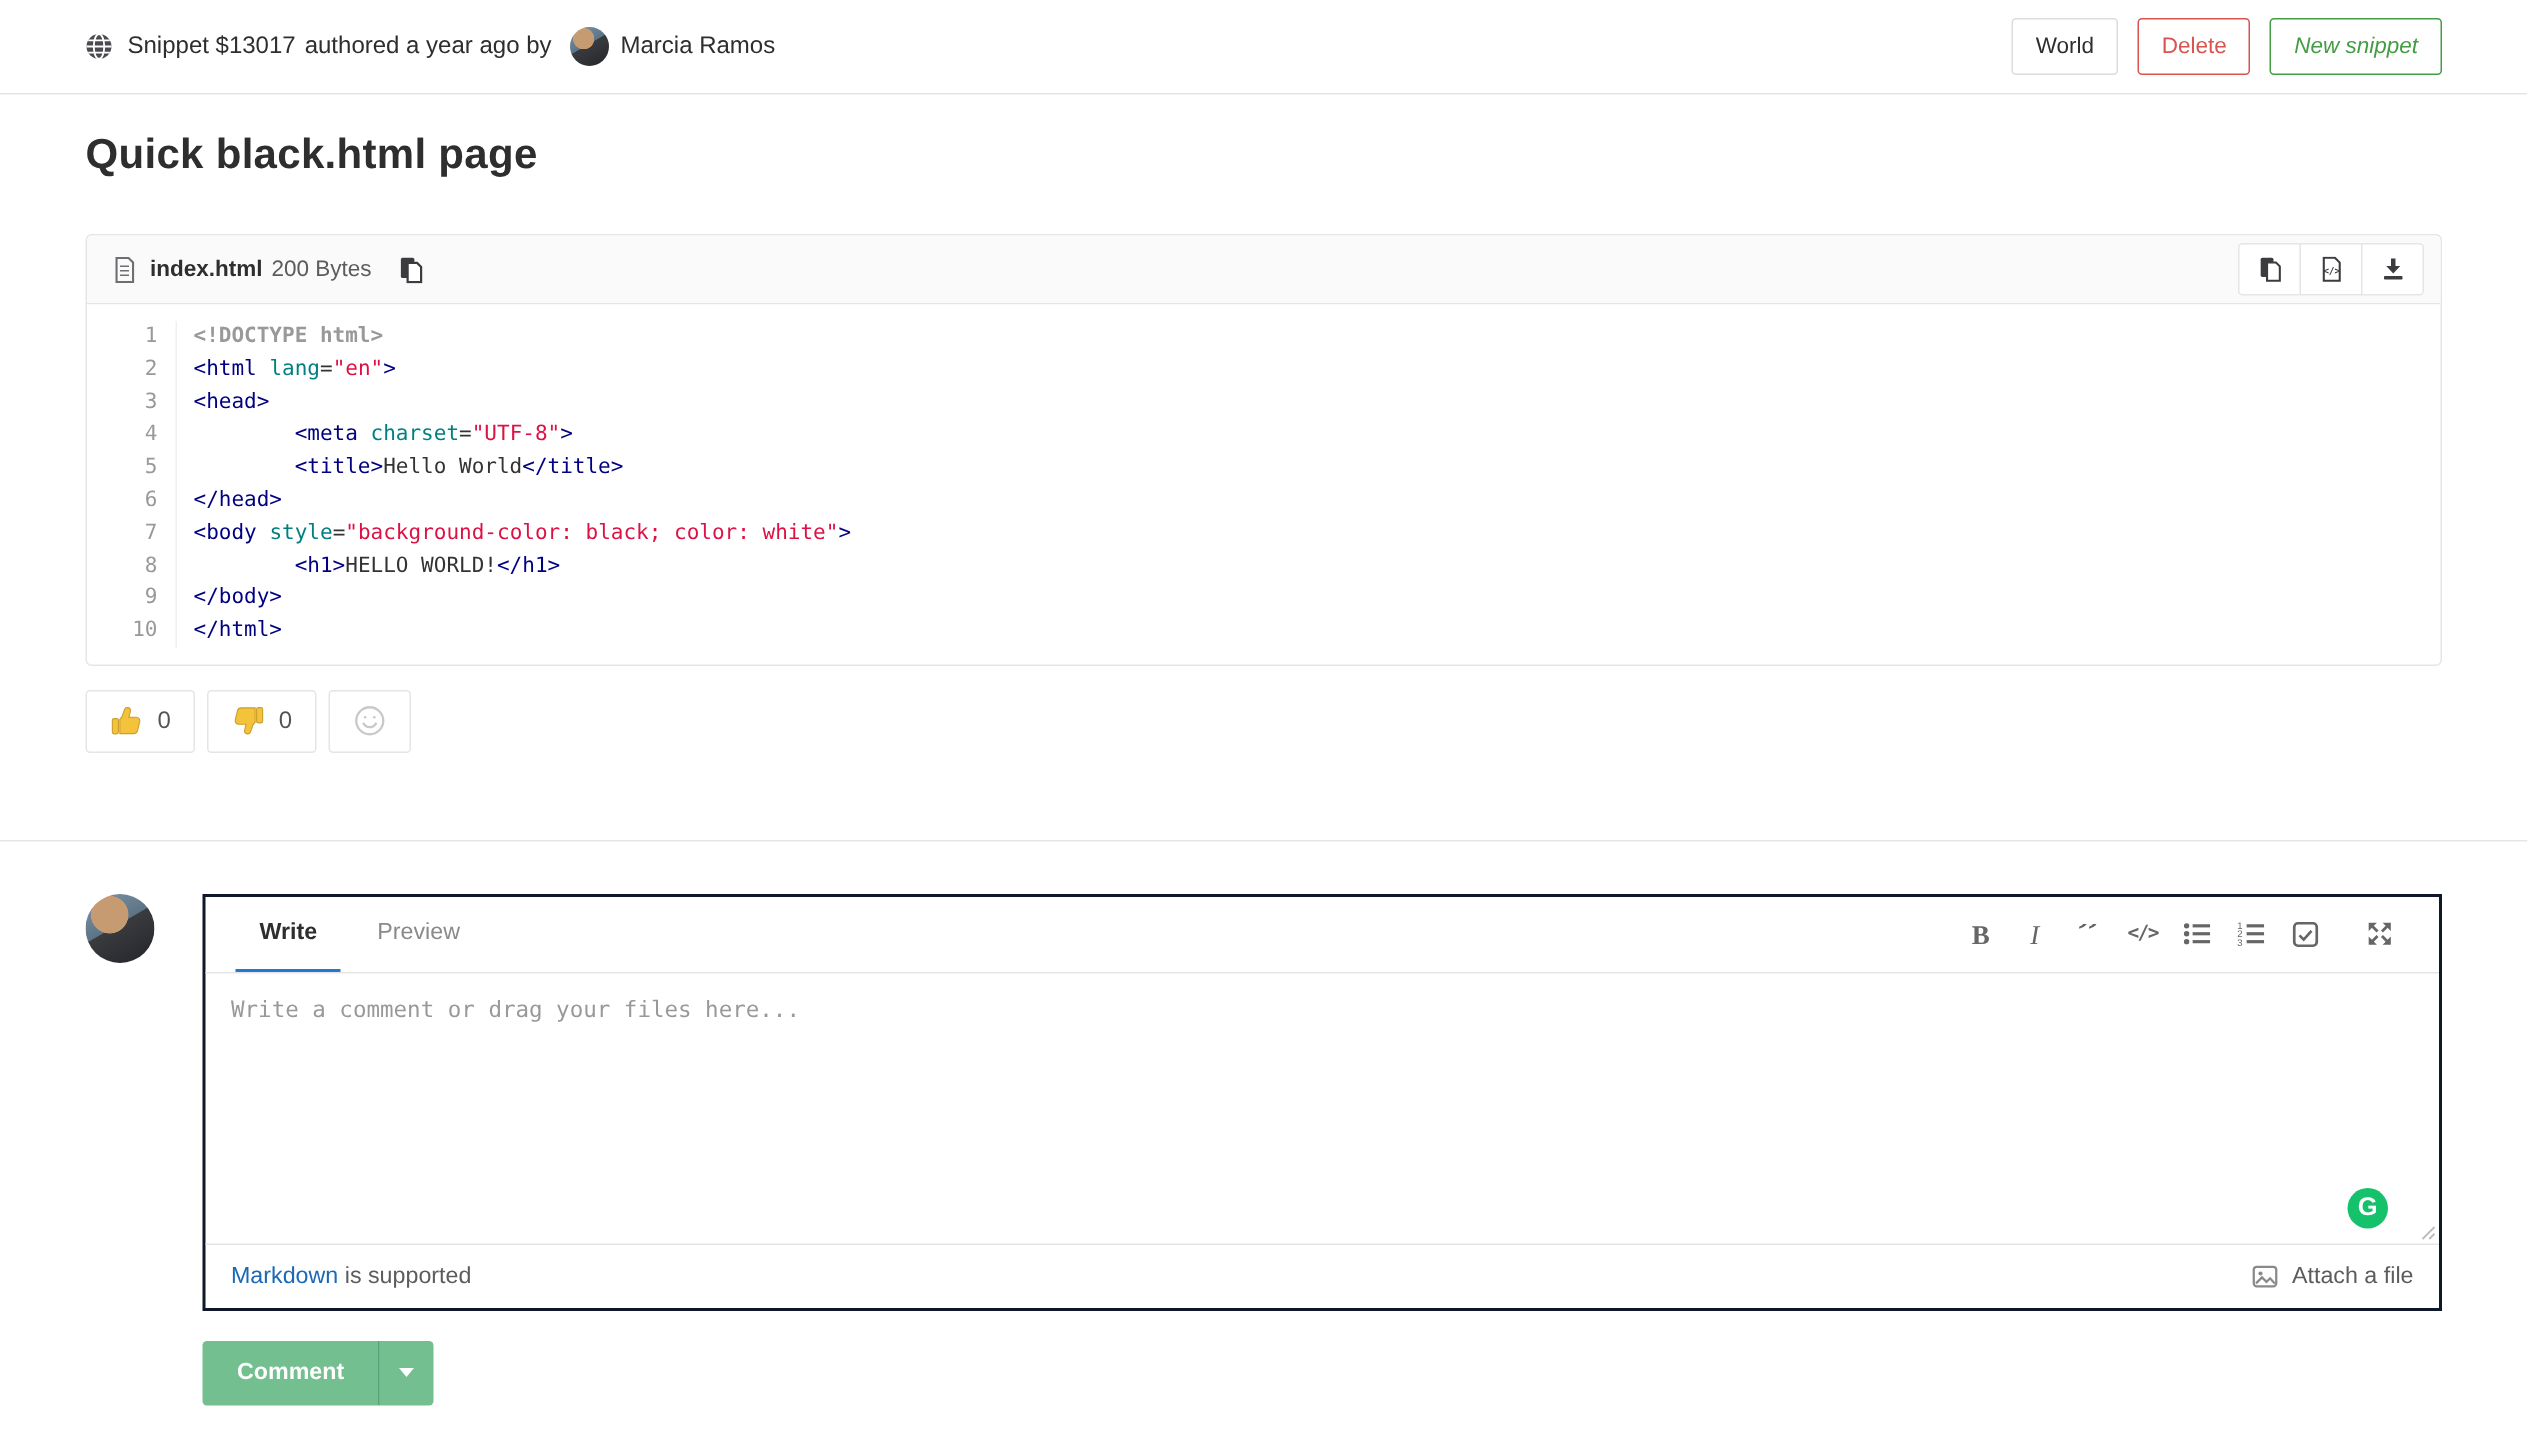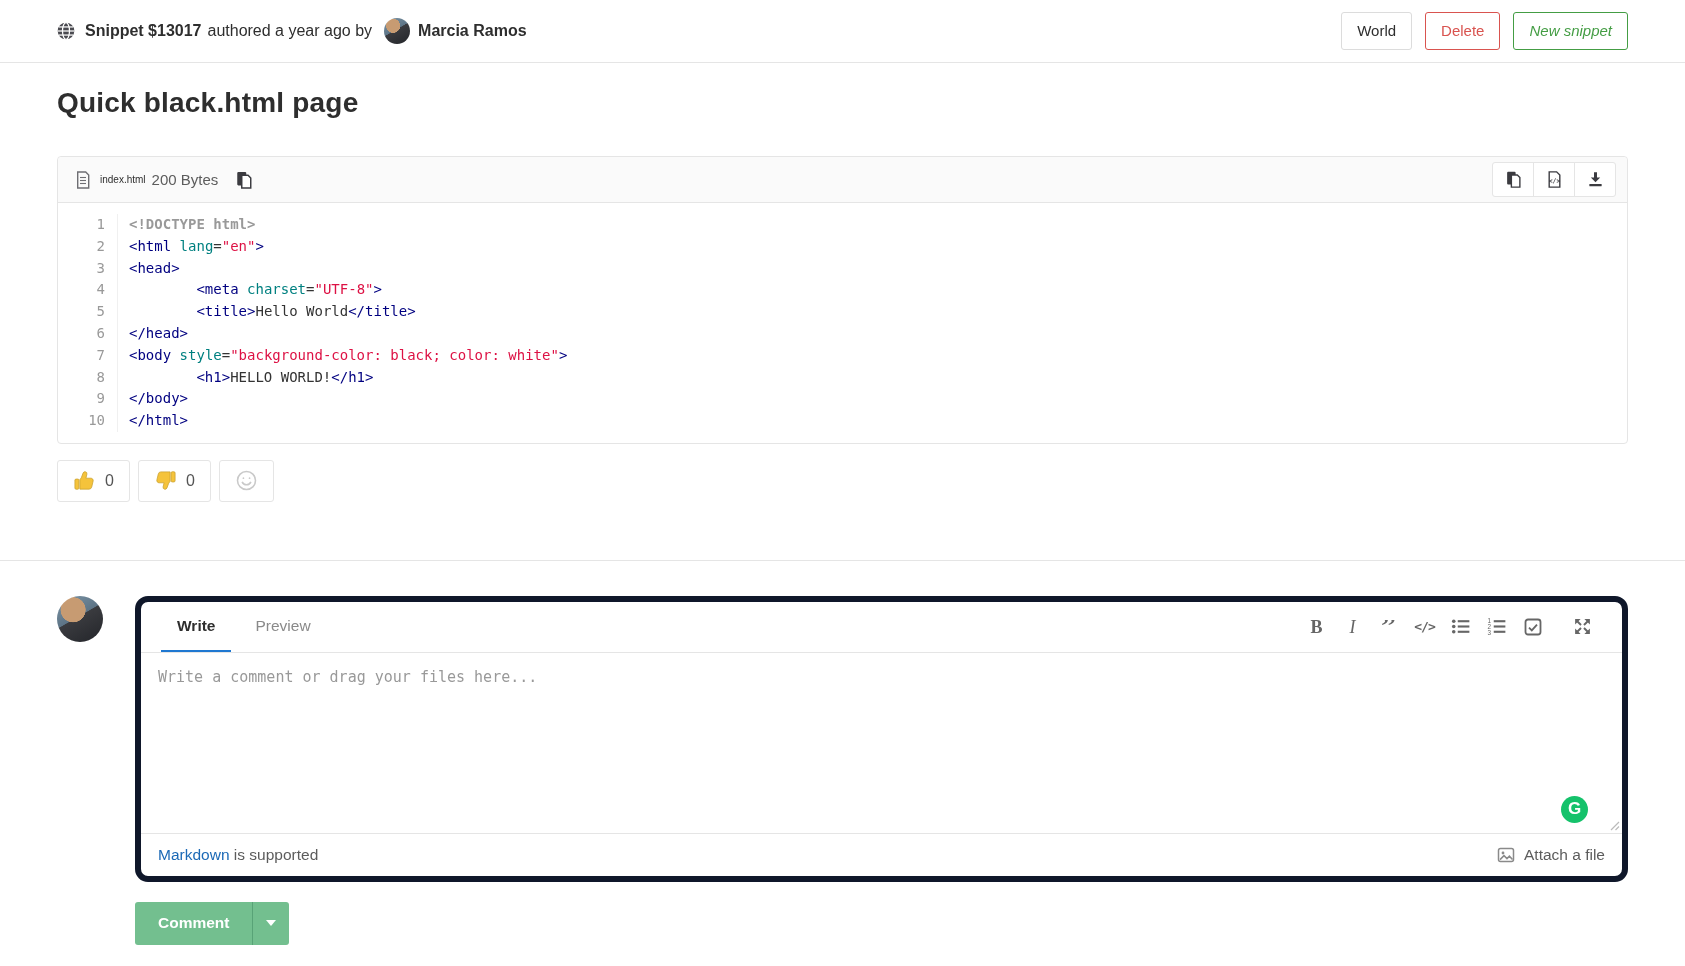--- a/index.html
+++ b/index.html
@@ -19,42 +19,42 @@
     margin:0; width:1685px; height:966px; background:#fff;
     font-family:"Liberation Sans", sans-serif; color:#2e2e2e; font-size:15px;
     overflow:hidden;
   }
   button{font-family:inherit; background:none; border:none; padding:0; cursor:pointer; color:inherit;}
 
   
   .topbar{height:63px; border-bottom:1px solid #e5e5e5; display:flex; align-items:center; justify-content:space-between; padding:0 57px;}
   .topbar-left{display:flex; align-items:center; font-size:16px;}
   .topbar-left .globe{margin-right:10px; display:flex;}
-  .bold{font-weight:700;}
+  .bold{font-weight:400;}
   .authored{margin:0 6px; font-weight:400;}
   .avatar{border-radius:50%; background:
       radial-gradient(circle at 35% 30%, #c79b72 0 28%, transparent 29%),
       linear-gradient(150deg,#7e97a8 0%, #5d7486 45%, #3a3b3f 46%, #23252a 100%);
     display:inline-block; flex:none;}
   .avatar-sm{width:26px; height:26px; margin:0 8px 0 6px;}
   .btn{border:1px solid #dcdcdc; border-radius:3px; background:#fff; padding:9px 15px; font-size:15px; line-height:18px;}
   .topbar-right{display:flex; gap:13px;}
   .btn-danger{border-color:var(--danger-red); color:var(--danger-red);}
   .btn-success{border-color:var(--success-green); color:var(--success-green);font-style:italic;}
 
   
   main{padding:0 57px;}
   h1.page-title{font-size:28px; margin:24px 0 4px; font-weight:700; letter-spacing:.2px;}
   .edited{color:#a7a7a7; font-size:15px;}
 
   
   .file-box{margin-top:37px; border:1px solid #e5e5e5; border-radius:4px;}
   .file-header{background:#fafafa; border-bottom:1px solid #e5e5e5; border-radius:4px 4px 0 0;
     min-height:46px; display:flex; align-items:center; padding:5px 11px 5px 17px;}
-  .file-name{font-weight:400; font-size:10px; margin:0 6px 0 9px;}
+  .file-name{font-weight:700; font-size:15px; margin:0 6px 0 9px;}
   .file-size{color:#5c5c5c; font-size:15px;}
   .copy-path{margin-left:17px; display:flex; align-items:center;}
   .file-actions{margin-left:auto; display:flex;}
   .icon-btn{width:42px; height:35px; background:#fff; border:1px solid #e5e5e5; display:flex; align-items:center; justify-content:center; margin-left:-1px;}
   .icon-btn:first-child{border-radius:3px 0 0 3px; margin-left:0;}
   .icon-btn:last-child{border-radius:0 3px 3px 0;}
 
   .blob{display:flex; font-family:"DejaVu Sans Mono", monospace; font-size:14px; line-height:21.8px; padding:11px 0; color:#333;}
   .linenos{width:60px; flex:none; text-align:right; padding-right:12px; color:#999; border-right:1px solid #f0f0f0;}
   .code{padding-left:11px; white-space:pre; margin:0; overflow:hidden;}
@@ -66,21 +66,21 @@
   
   .awards{display:flex; gap:8px; margin-top:16px;}
   .award-btn{height:42px; border:1px solid #e5e5e5; border-radius:3px; background:#fff;
     display:flex; align-items:center; gap:9px; padding:0 15px; font-size:16px; color:#545454;}
   .thumb-down{transform:rotate(180deg);}
 
   
   .divider{border-top:1px solid #e5e5e5; margin-top:58px;}
   .comment-row{display:flex; margin-top:35px; padding:0 57px;}
   .avatar-lg{width:46px; height:46px; margin-right:32px;}
-  .md-area{flex:1; border:6px solid #0f172a; border-radius:13px; background:#fff;}
+  .md-area{flex:1; border:2px solid #0f172a; border-radius:0; background:#fff;}
   .md-header{display:flex; align-items:stretch; border-bottom:1px solid #e5e5e5; padding:0 25px 0 20px; height:51px;}
   .tabs{display:flex; gap:8px;}
   .tab{display:flex; align-items:center; padding:0 16px; font-size:15.5px; color:#8a8a8a; border-bottom:2px solid transparent;}
   .tab.active{color:#2e2e2e; font-weight:600; border-bottom-color:var(--tab-underline);}
   .toolbar{margin-left:auto; display:flex; align-items:center; gap:7px;}
   .tb-btn{width:29px; height:29px; display:flex; align-items:center; justify-content:center; color:#666;}
   .tb-text{font-family:"Liberation Serif", serif; font-size:18px; line-height:1;}
   .tb-quote{font-family:"Liberation Serif", serif; font-size:30px; font-weight:700; line-height:10px; height:14px; overflow:hidden;}
   .tb-code{font-family:"DejaVu Sans Mono", monospace; font-size:13px; font-weight:700; letter-spacing:-1px;}
   .tb-full{margin-left:14px;}

